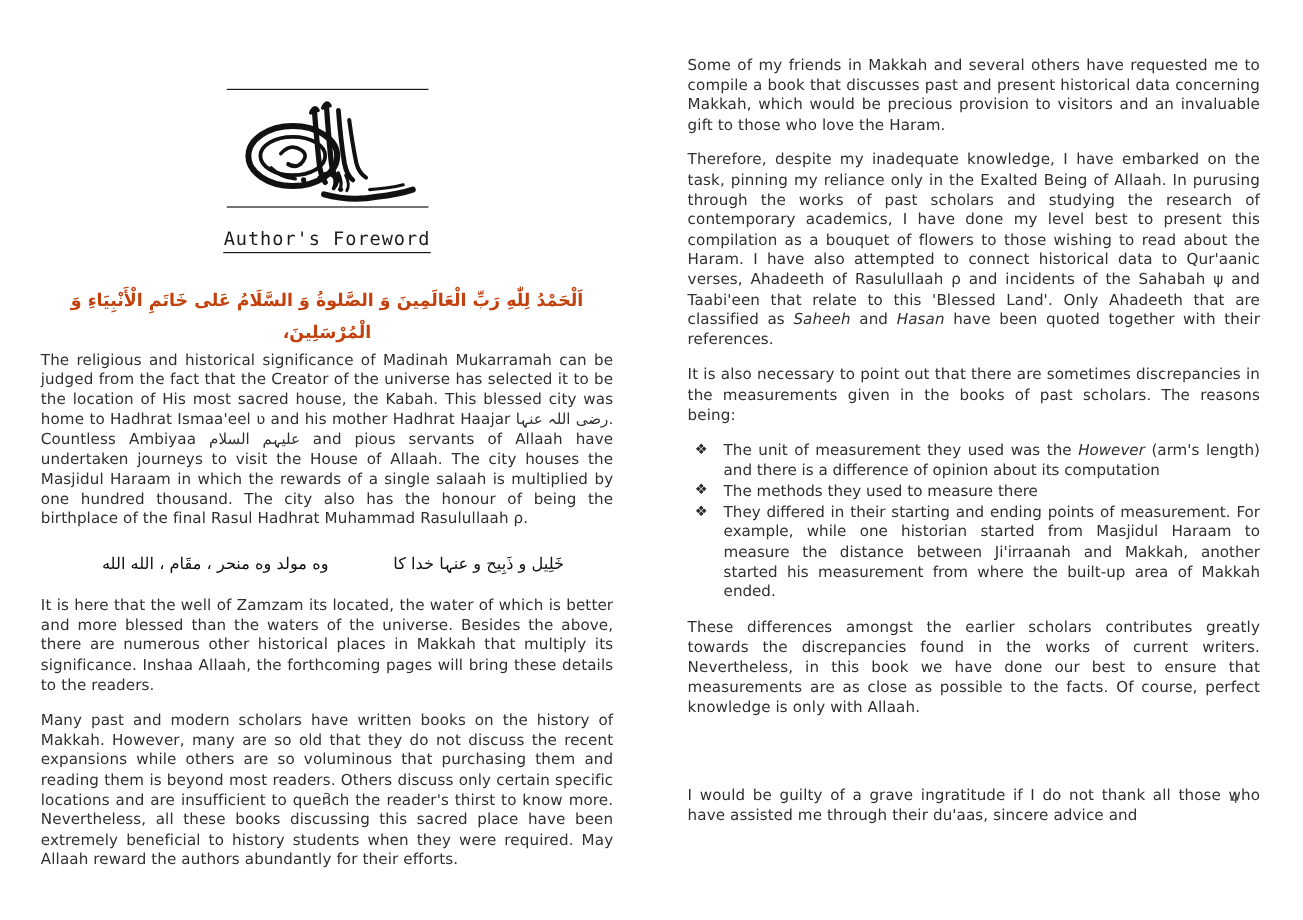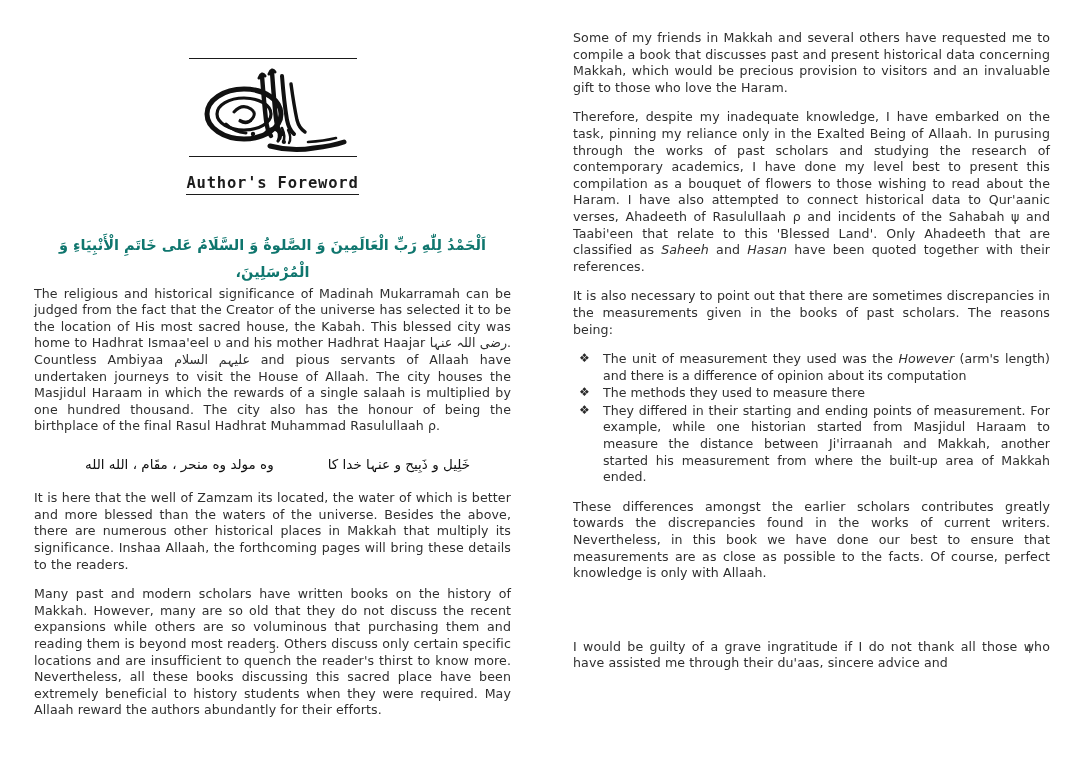--- a/index.html
+++ b/index.html
@@ -18,21 +18,21 @@
 
   .spread {
     position: relative;
     width: 1086px;
     height: 767px;
     box-sizing: border-box;
   }
 
   .page {
     position: absolute;
-    top: 0;
+    top: 16px;
     height: 674px;
     box-sizing: border-box;
   }
   .page-left  { left: 34px;  width: 477px; }
   .page-right { left: 573px; width: 477px; }
 
   .page-body {
     position: absolute;
     top: 30px;
     left: 0;
@@ -59,37 +59,36 @@
   }
 
   
   .foreword-heading {
     text-align: center;
     margin-top: 13px;
     font-family: "DejaVu Sans Mono", "Liberation Mono", monospace;
     font-size: 15.5px;
     letter-spacing: 0.8px;
     color: #1c1c1c;
-    font-weight: bold;
   }
   .foreword-heading span {
     border-bottom: 1.3px solid #1c1c1c;
     padding-bottom: 2px;
   }
 
   
   .arabic-block {
-    margin-top: 40px;
+    margin-top: 30px;
     text-align: center;
     direction: rtl;
     font-family: "DejaVu Sans", sans-serif;
     font-size: 14.5px;
     font-weight: bold;
     line-height: 1.85;
-    color: #0f766e;
+    color: #c2410c;
     padding: 0 4px;
   }
   .arabic-line-1 { display: block; }
   .arabic-line-2 { display: block; margin-right: 42px; }
 
   
   p.para {
     margin: 0 0 13px 0;
     font-size: 12.6px;
     line-height: 16.6px;

